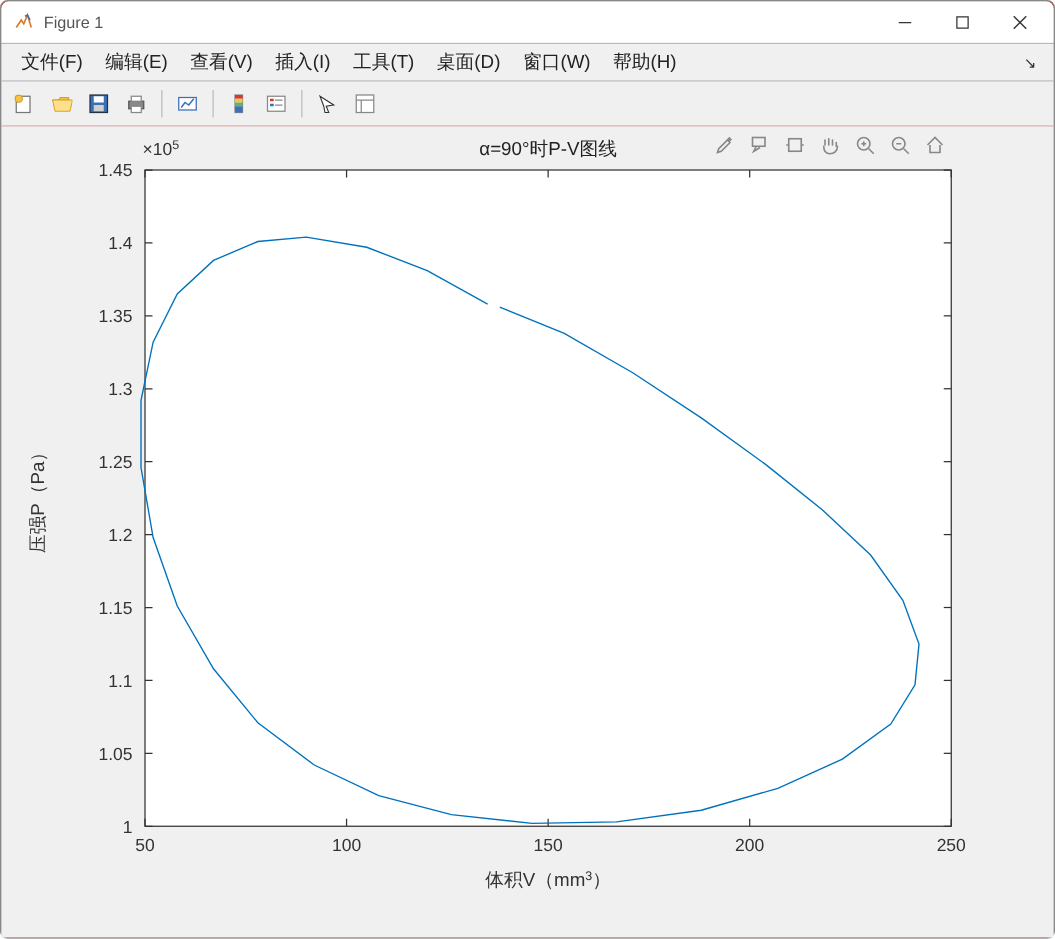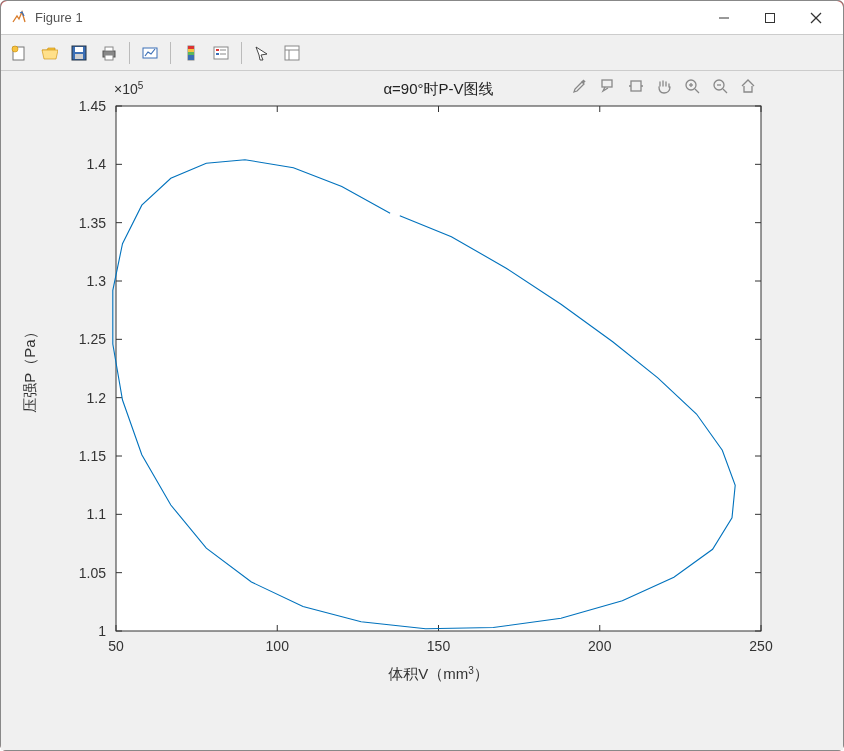--- a/index.html
+++ b/index.html
@@ -50,20 +50,31 @@
         </svg>
     </div>
     <div class="win-btn">
       <svg width="12" height="12">
           <line x1="1" y1="1" x2="11" y2="11" stroke="#333" stroke-width="1.2"></line>
           <line x1="11" y1="1" x2="1" y2="11" stroke="#333" stroke-width="1.2"></line>
         </svg>
     </div>
   </div>
 
+  <div class="menubar">
+    <div class="menu-item">文件(F)</div>
+    <div class="menu-item">编辑(E)</div>
+    <div class="menu-item">查看(V)</div>
+    <div class="menu-item">插入(I)</div>
+    <div class="menu-item">工具(T)</div>
+    <div class="menu-item">桌面(D)</div>
+    <div class="menu-item">窗口(W)</div>
+    <div class="menu-item">帮助(H)</div>
+    <span class="dropdown-arrow">↘</span>
+  </div>
 
   <div class="toolbar">
     <div class="tb-btn">
       <svg width="18" height="18">
           <rect x="3" y="3" width="11" height="13" fill="#fff" stroke="#777"></rect>
           <circle cx="5" cy="5" r="3" fill="#f6c342" stroke="#c98a00" stroke-width="0.6"></circle>
         </svg>
     </div>
     <div class="tb-btn">
       <svg width="18" height="18">

